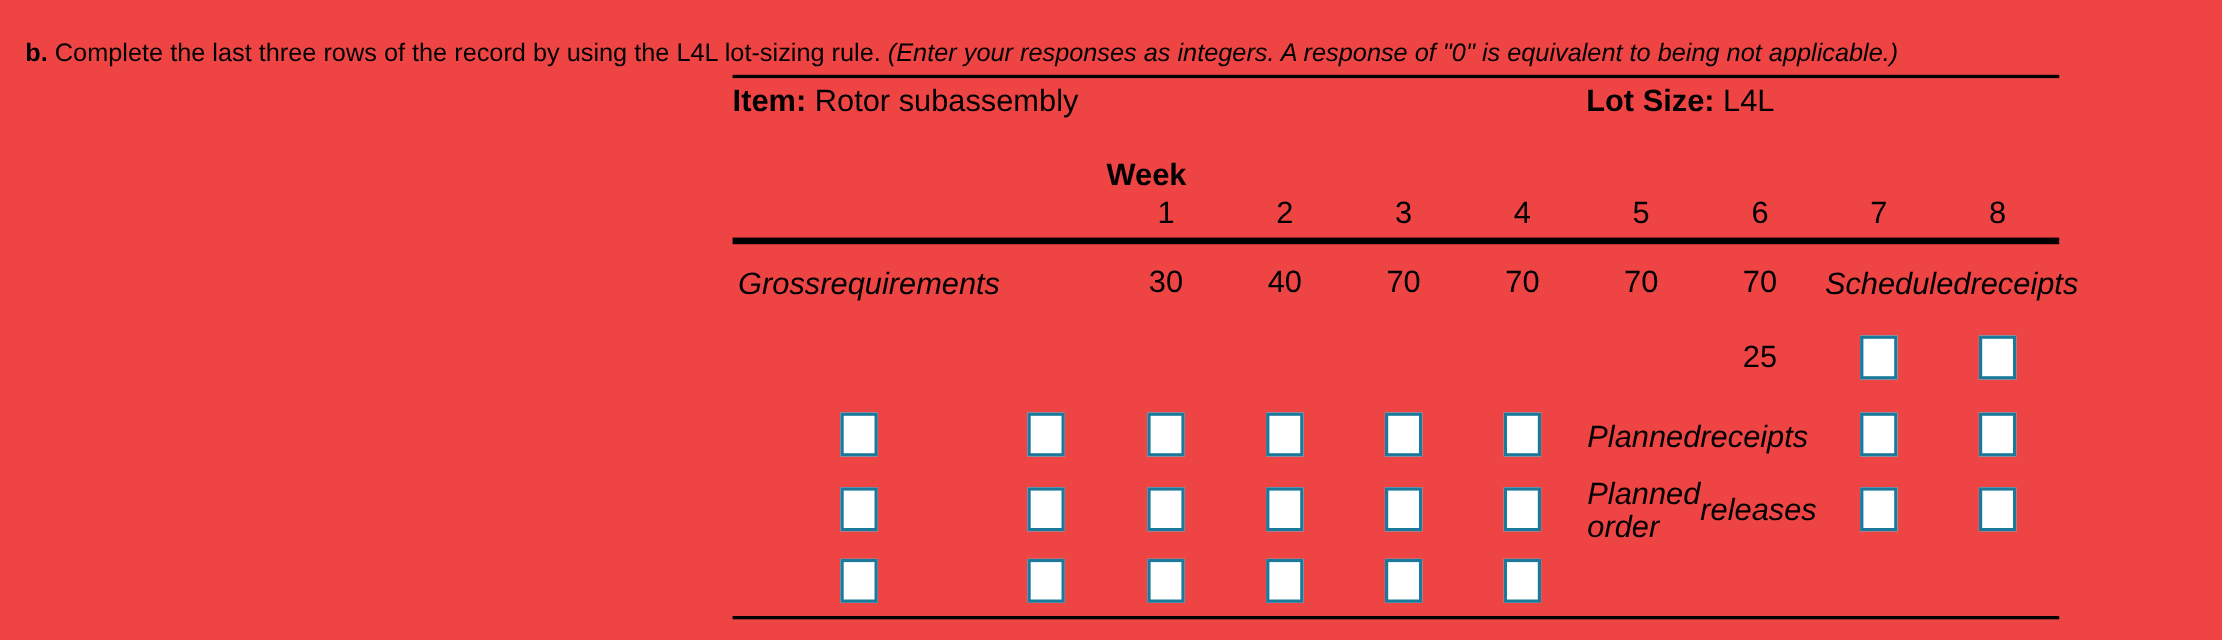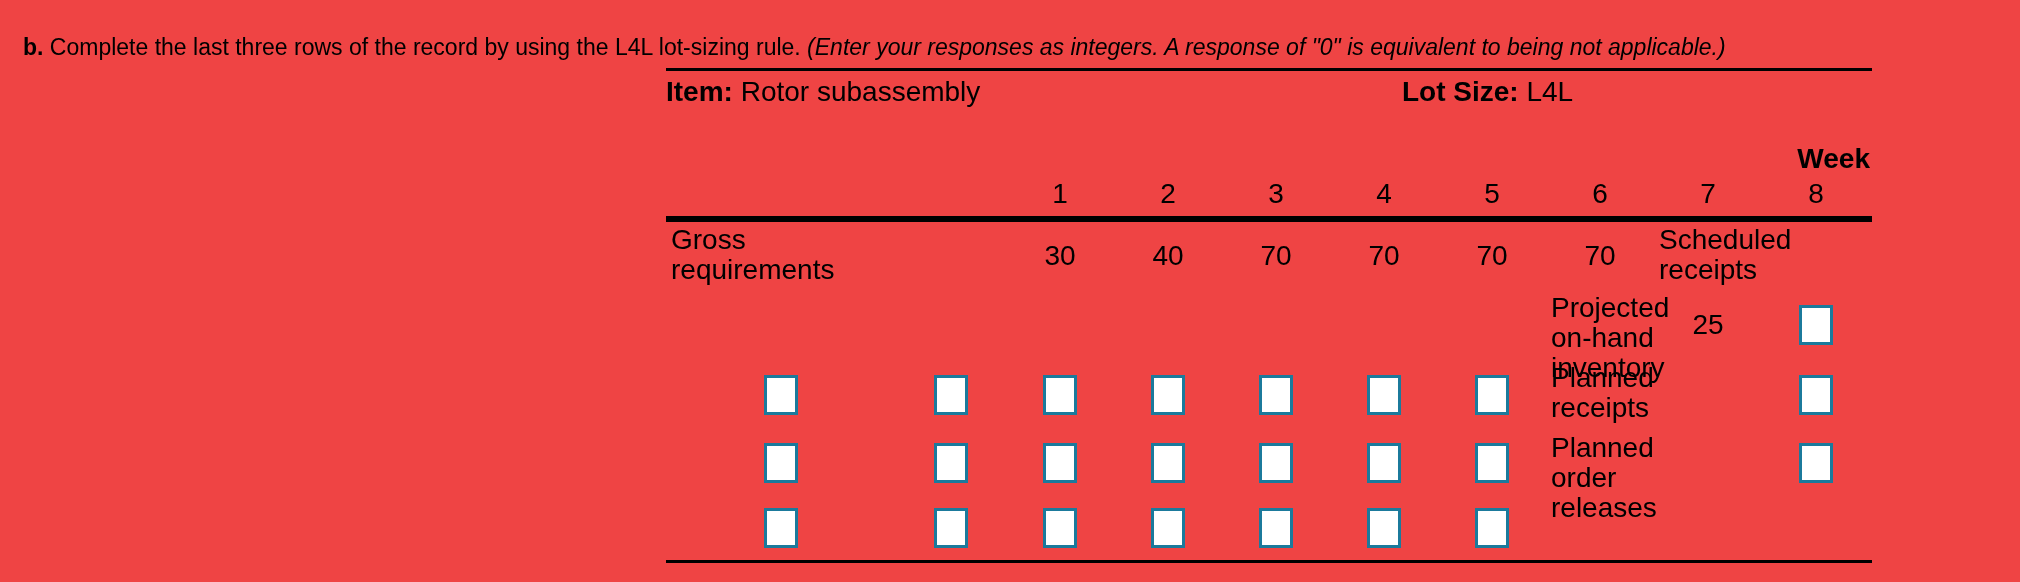--- a/index.html
+++ b/index.html
@@ -8,34 +8,34 @@
 
   .question{position:absolute;left:23px;top:10px;font-size:23px;line-height:28px;white-space:nowrap;}
   .question .note{font-style:italic;}
 
   .mrp{position:absolute;left:666px;top:55px;width:1206px;height:512px;font-size:28px;}
   .rule-top{position:absolute;left:0;top:13px;width:100%;height:3px;background:#000;}
   .rule-thick{position:absolute;left:0;top:161px;width:100%;height:6px;background:#000;}
 
   .hdr{position:absolute;white-space:nowrap;line-height:30px;}
   .hdr-item{left:0;top:22px;}
-  .hdr-lot{left:736px;top:22px;}
+  .hdr-lot{left:776px;top:22px;}
   .hdr-lead{left:776px;top:57px;}
-  .hdr-week{left:340px;top:89px;width:864px;text-align:right;font-weight:bold;}
+  .hdr-week{left:340px;top:89px;width:864px;text-align:left;font-weight:bold;}
 
   .grid{display:grid;grid-template-columns:230px 110px repeat(8,108px);}
   .weeknums{position:absolute;left:0;top:124px;width:100%;line-height:30px;}
   .weeknums .num{text-align:center;}
 
   .body{position:absolute;left:0;top:167px;width:100%;
         grid-template-rows:68px 70px 70px 65px 65px;
         border-bottom:3px solid #000;}
   .cell{display:flex;align-items:center;justify-content:center;}
-  .cell.label{flex-direction:column;align-items:flex-start;justify-content:flex-start;
-              padding:3px 0 0 5px;line-height:30px;}
+  .cell.label{flex-direction:row;align-items:center;justify-content:flex-start;
+              padding:3px 0 0 5px;line-height:30px;font-style:italic;}
 
   .answer-box{box-sizing:border-box;width:34px;height:40px;
               border:3px solid var(--accent,#1b7a9c);background:#fff;
               font-family:inherit;font-size:24px;text-align:center;
               padding:0;margin:0;border-radius:0;outline:none;color:#000;}
 </style>
 </head>
 <body>
 
 <div class="page">
@@ -84,24 +84,20 @@
           <div class="labline">receipts</div>
         </div>
         <div class="cell num"></div>
         <div class="cell num"></div>
         <div class="cell num"></div>
         <div class="cell num"></div>
         <div class="cell num"></div>
         <div class="cell num"></div>
         <div class="cell num"></div>
         <div class="cell num"></div>
-        <div class="cell label">
-          <div class="labline">Projected on-hand</div>
-          <div class="labline">inventory</div>
-        </div>
         <div class="cell num">25</div>
         <div class="cell num">
           <input type="text" class="answer-box" style="">
         </div>
         <div class="cell num">
           <input type="text" class="answer-box" style="">
         </div>
         <div class="cell num">
           <input type="text" class="answer-box" style="">
         </div>

